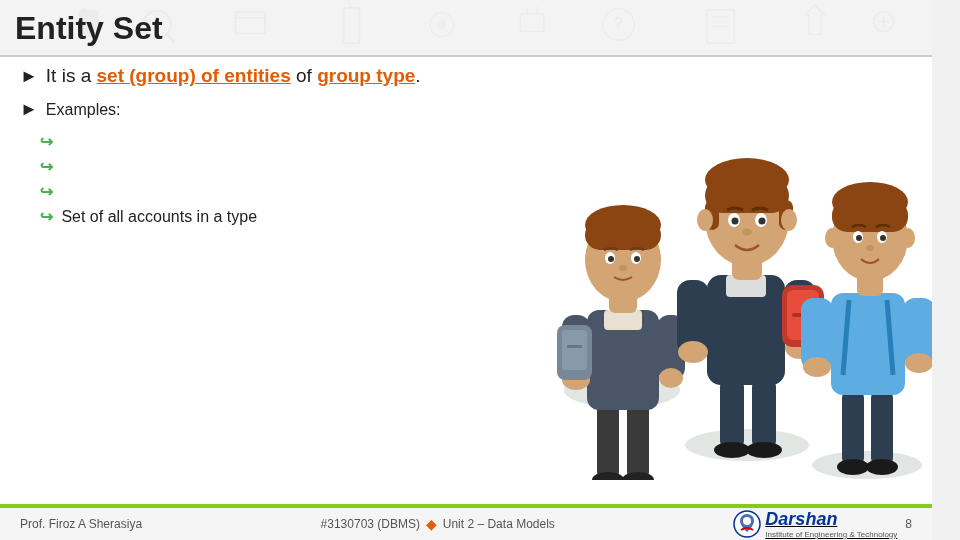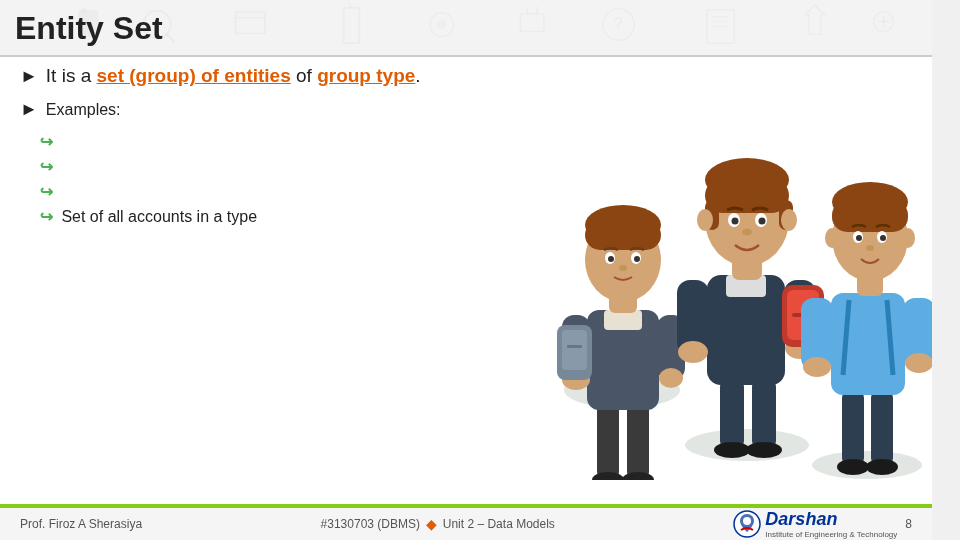--- a/index.html
+++ b/index.html
@@ -162,20 +162,21 @@
     .footer-right {
       display: flex;
       align-items: center;
       gap: 8px;
     }
 
     .darshan-logo {
       display: flex;
       align-items: center;
       gap: 4px;
+      text-decoration: underline;
     }
 
     .darshan-text {
       font-size: 18px;
       font-weight: 700;
       color: #003399;
       font-style: italic;
     }
 
     .darshan-sub {

